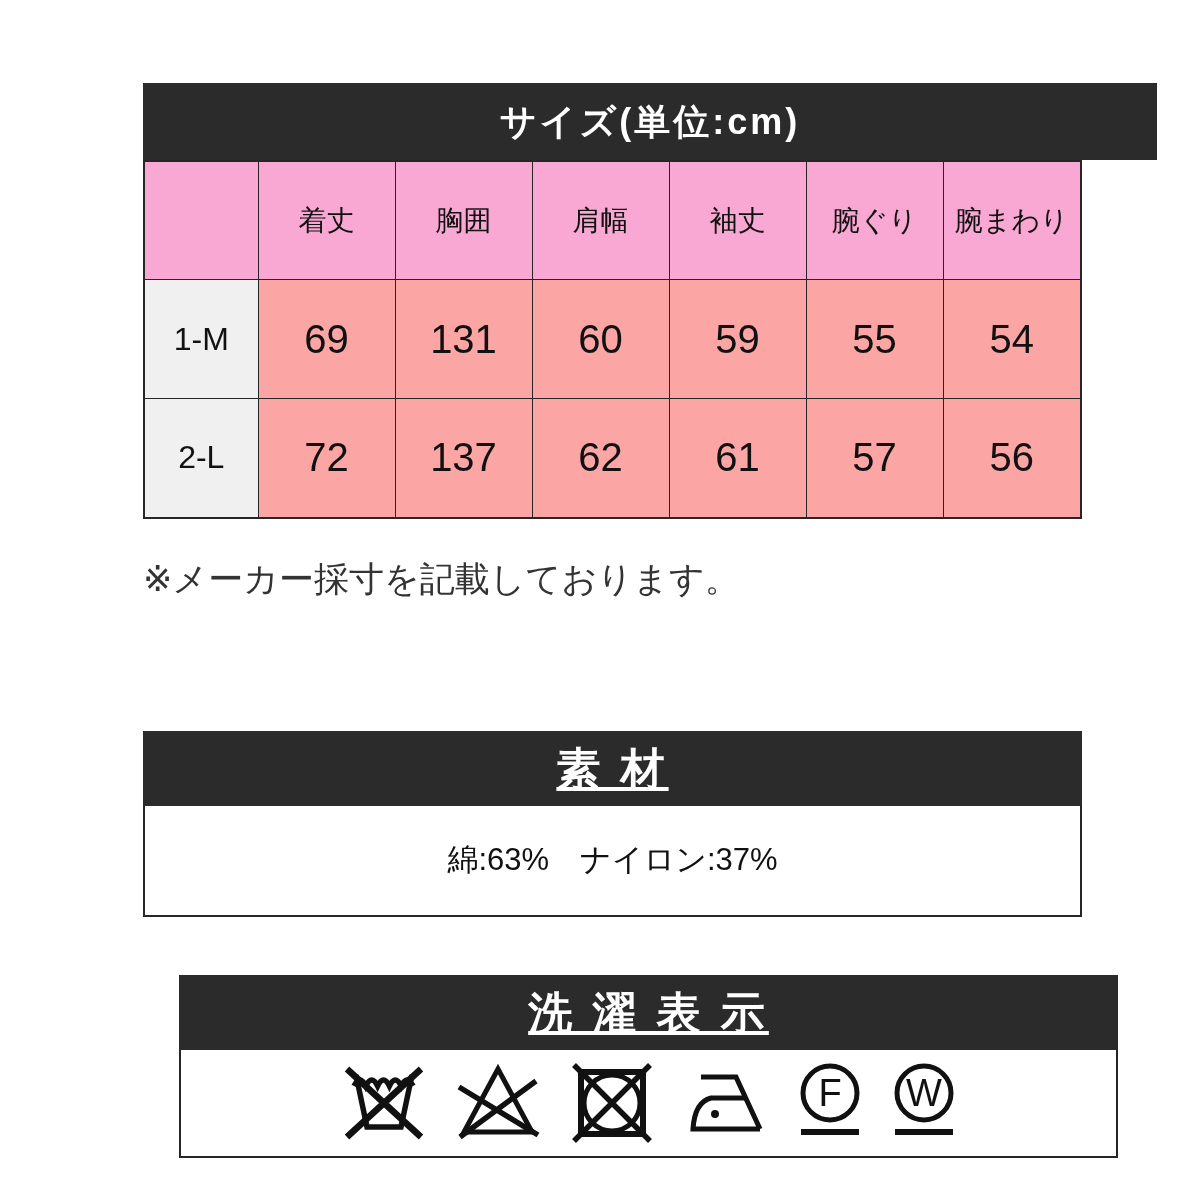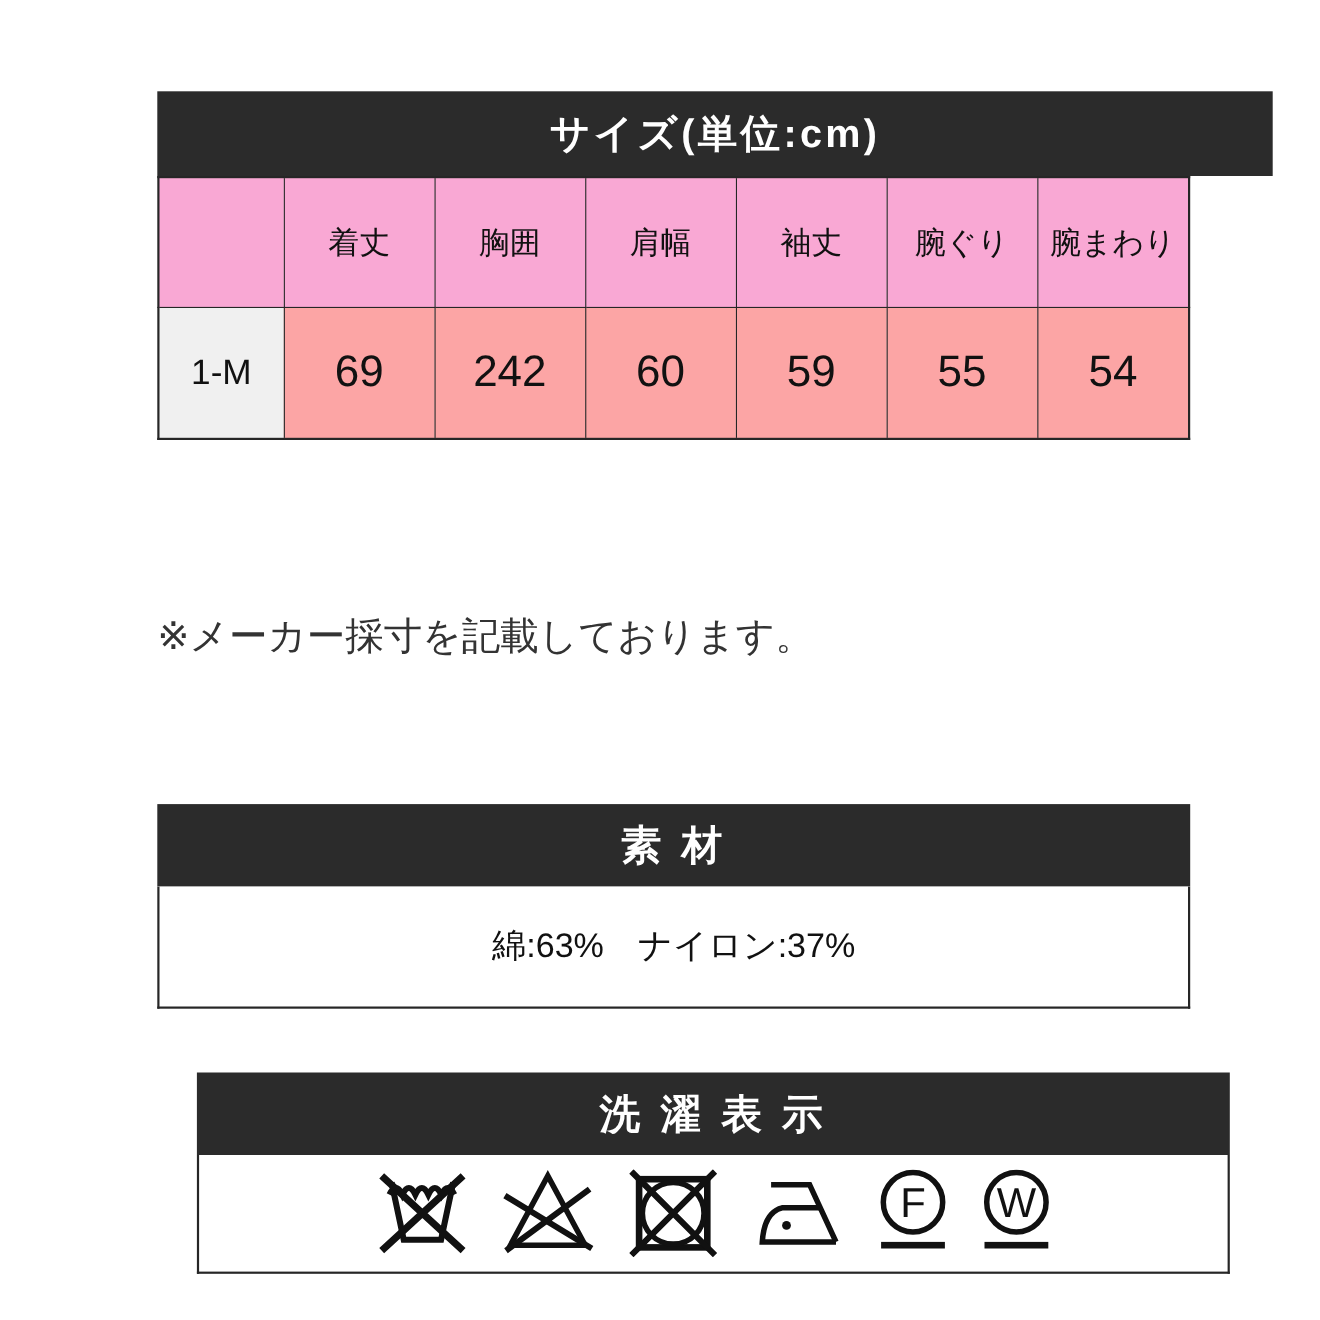--- a/index.html
+++ b/index.html
@@ -4,21 +4,21 @@
 <style>
   html,body{margin:0;padding:0;background:#ffffff;}
   body{width:1200px;height:1200px;position:relative;
        font-family:"Liberation Sans","DejaVu Sans",sans-serif;color:#111;}
   .page{position:absolute;left:143px;top:83px;width:1014px;}
 
   
   .bar{background:#2b2b2b;color:#ffffff;font-weight:bold;text-align:center;
        letter-spacing:3px;}
   .bar.size-bar{height:77px;line-height:77px;font-size:36px;}
-  .bar.sub-bar{height:75px;line-height:75px;font-size:37px;letter-spacing:4px;}
+  .bar.sub-bar{height:75px;line-height:75px;font-size:44px;letter-spacing:4px;text-decoration:underline;}
 
   
   table.size-table{border-collapse:collapse;table-layout:fixed;width:939px;
                    border:2px solid #262626;}
   table.size-table th,table.size-table td{border:1px solid #262626;
                    text-align:center;vertical-align:middle;font-weight:normal;}
   tr.head-row th{height:115px;background:#f9a8d4;font-size:28px;}
   tr.data-row{height:119px;}
   tr.data-row th{background:#f0f0f0;font-size:32px;}
   tr.data-row td{background:#fca5a5;font-size:40px;}
@@ -65,25 +65,34 @@
           <th>着丈</th>
           <th>胸囲</th>
           <th>肩幅</th>
           <th>袖丈</th>
           <th>腕ぐり</th>
           <th>腕まわり</th>
         </tr>
         <tr class="data-row">
           <th>1-M</th>
           <td>69</td>
-          <td>242</td>
+          <td>131</td>
           <td>60</td>
           <td>59</td>
           <td>55</td>
           <td>54</td>
+        </tr>
+        <tr class="data-row">
+          <th>2-L</th>
+          <td>72</td>
+          <td>137</td>
+          <td>62</td>
+          <td>61</td>
+          <td>57</td>
+          <td>56</td>
         </tr>
       </tbody>
     </table>
   </section>
 
   <div class="notes">
     <p>※メーカー採寸を記載しております。</p>
   </div>
 
   <section class="material">

